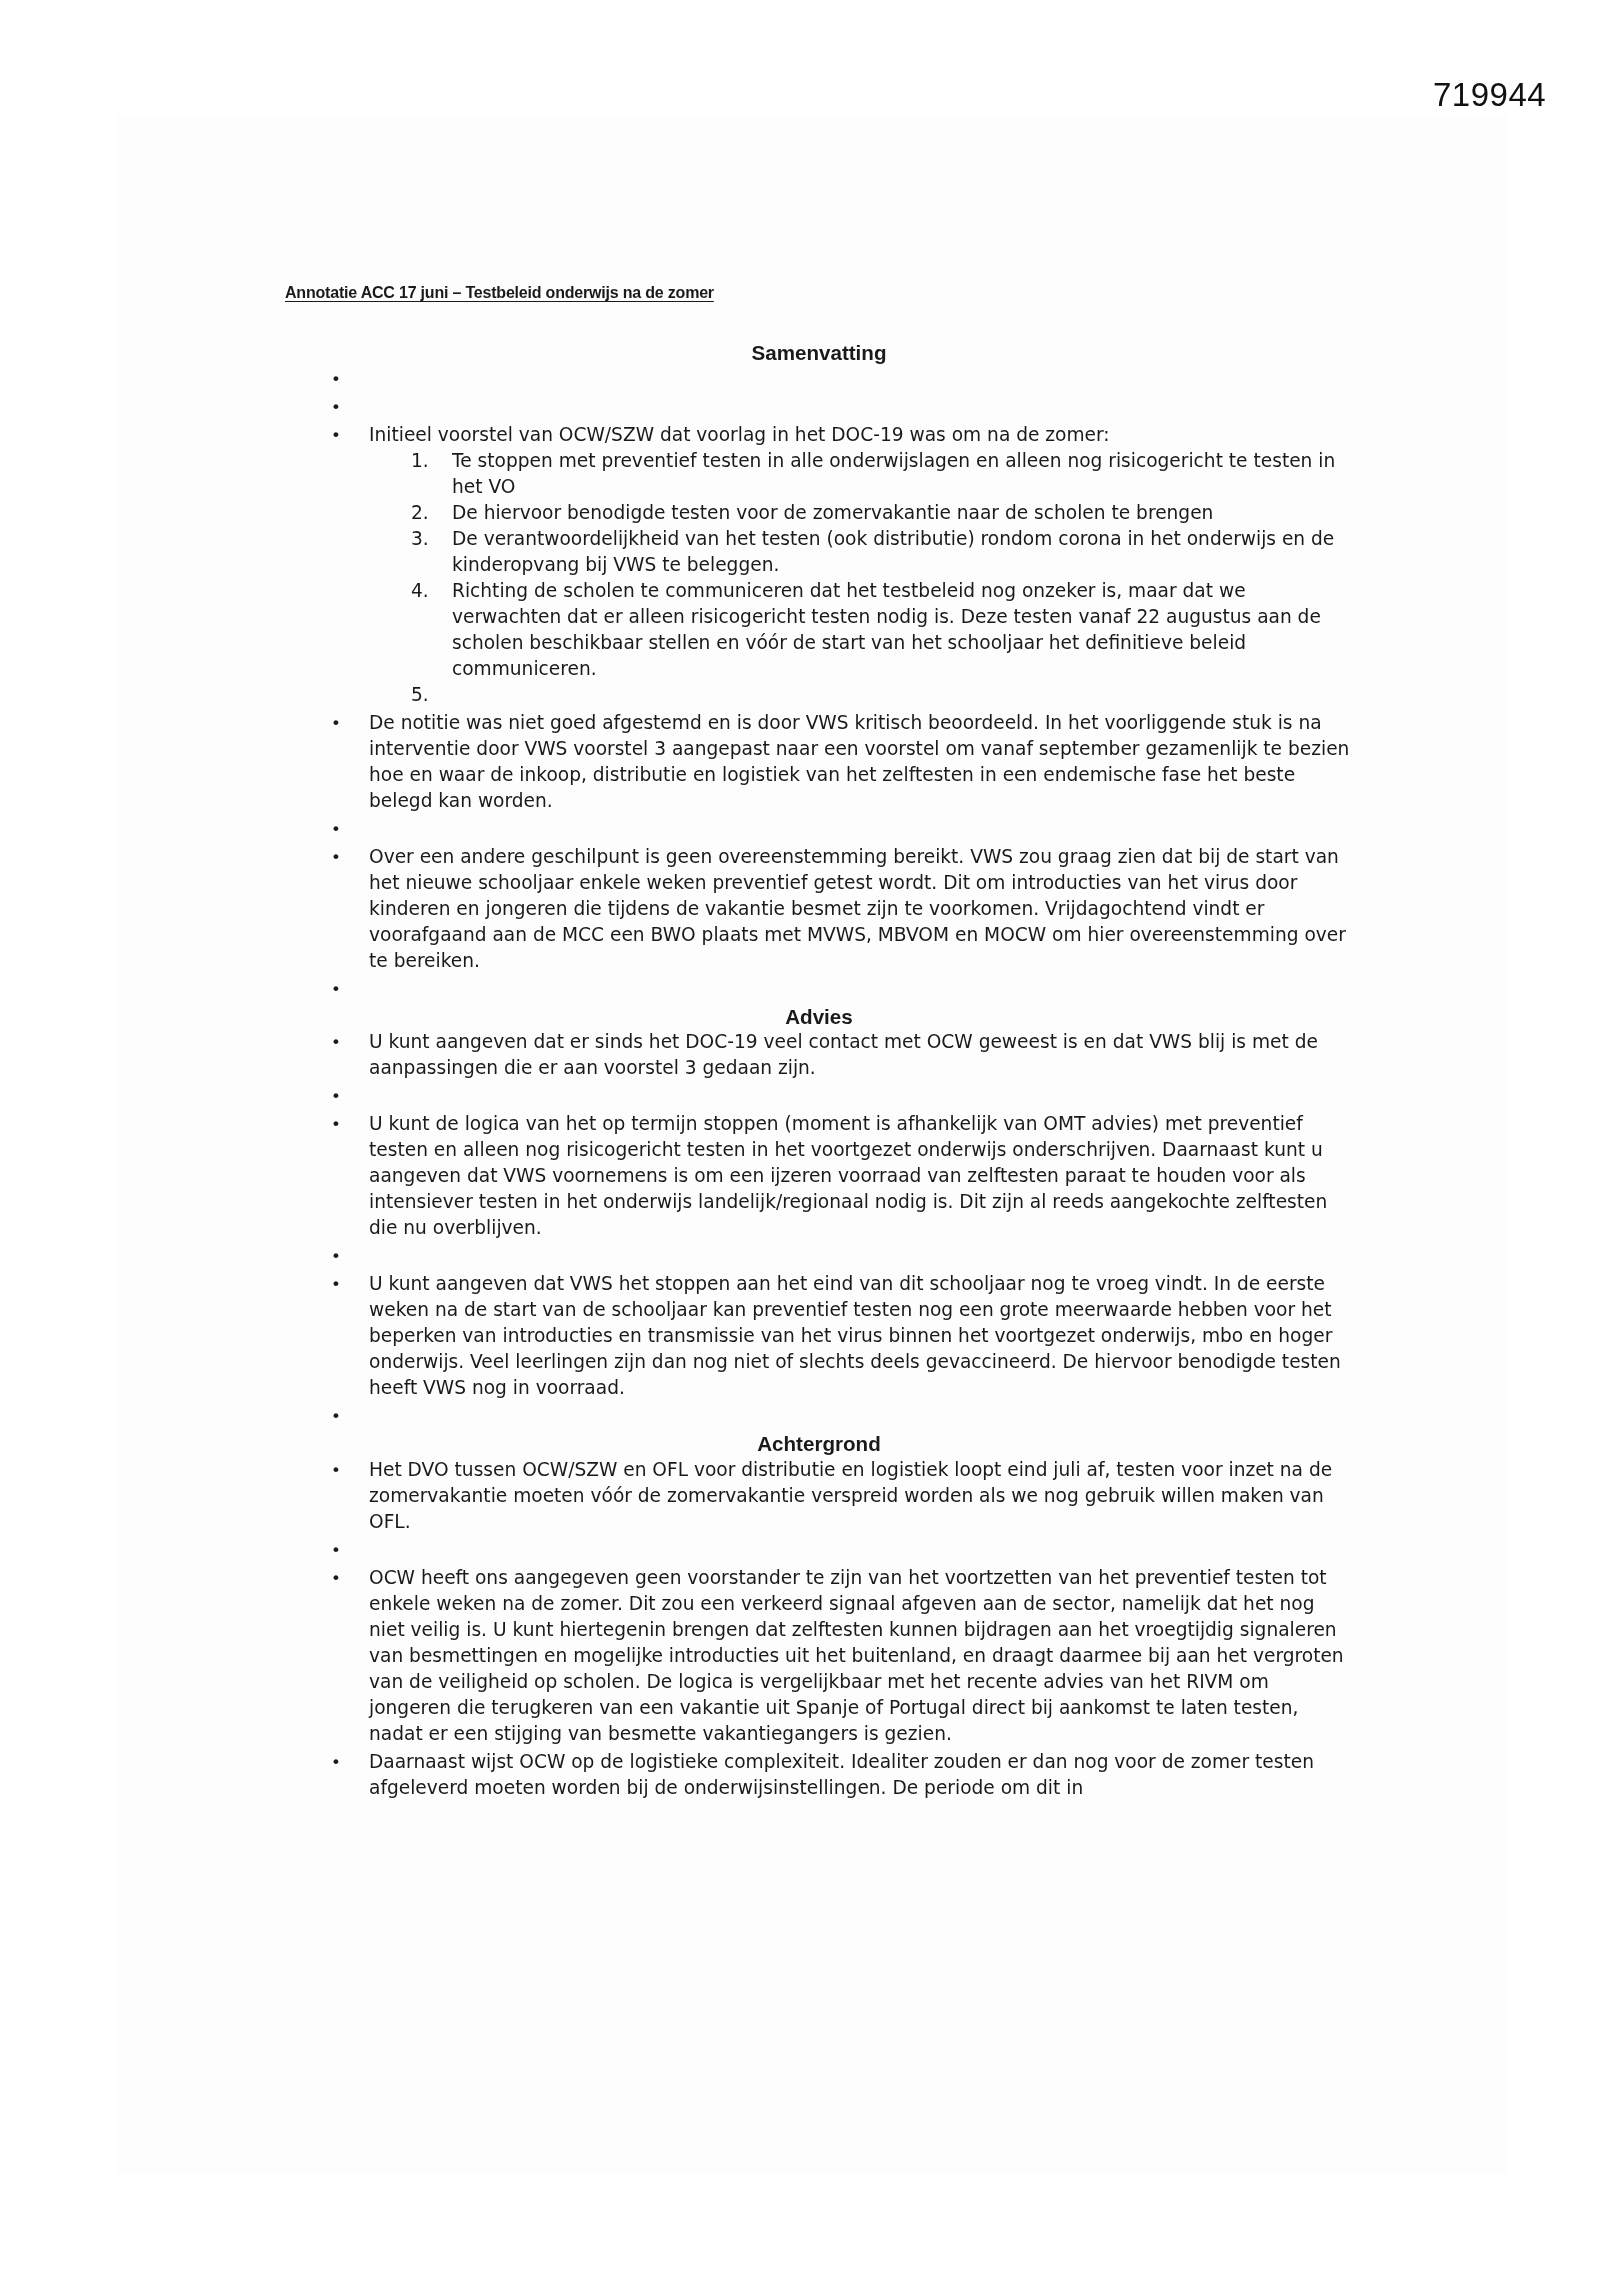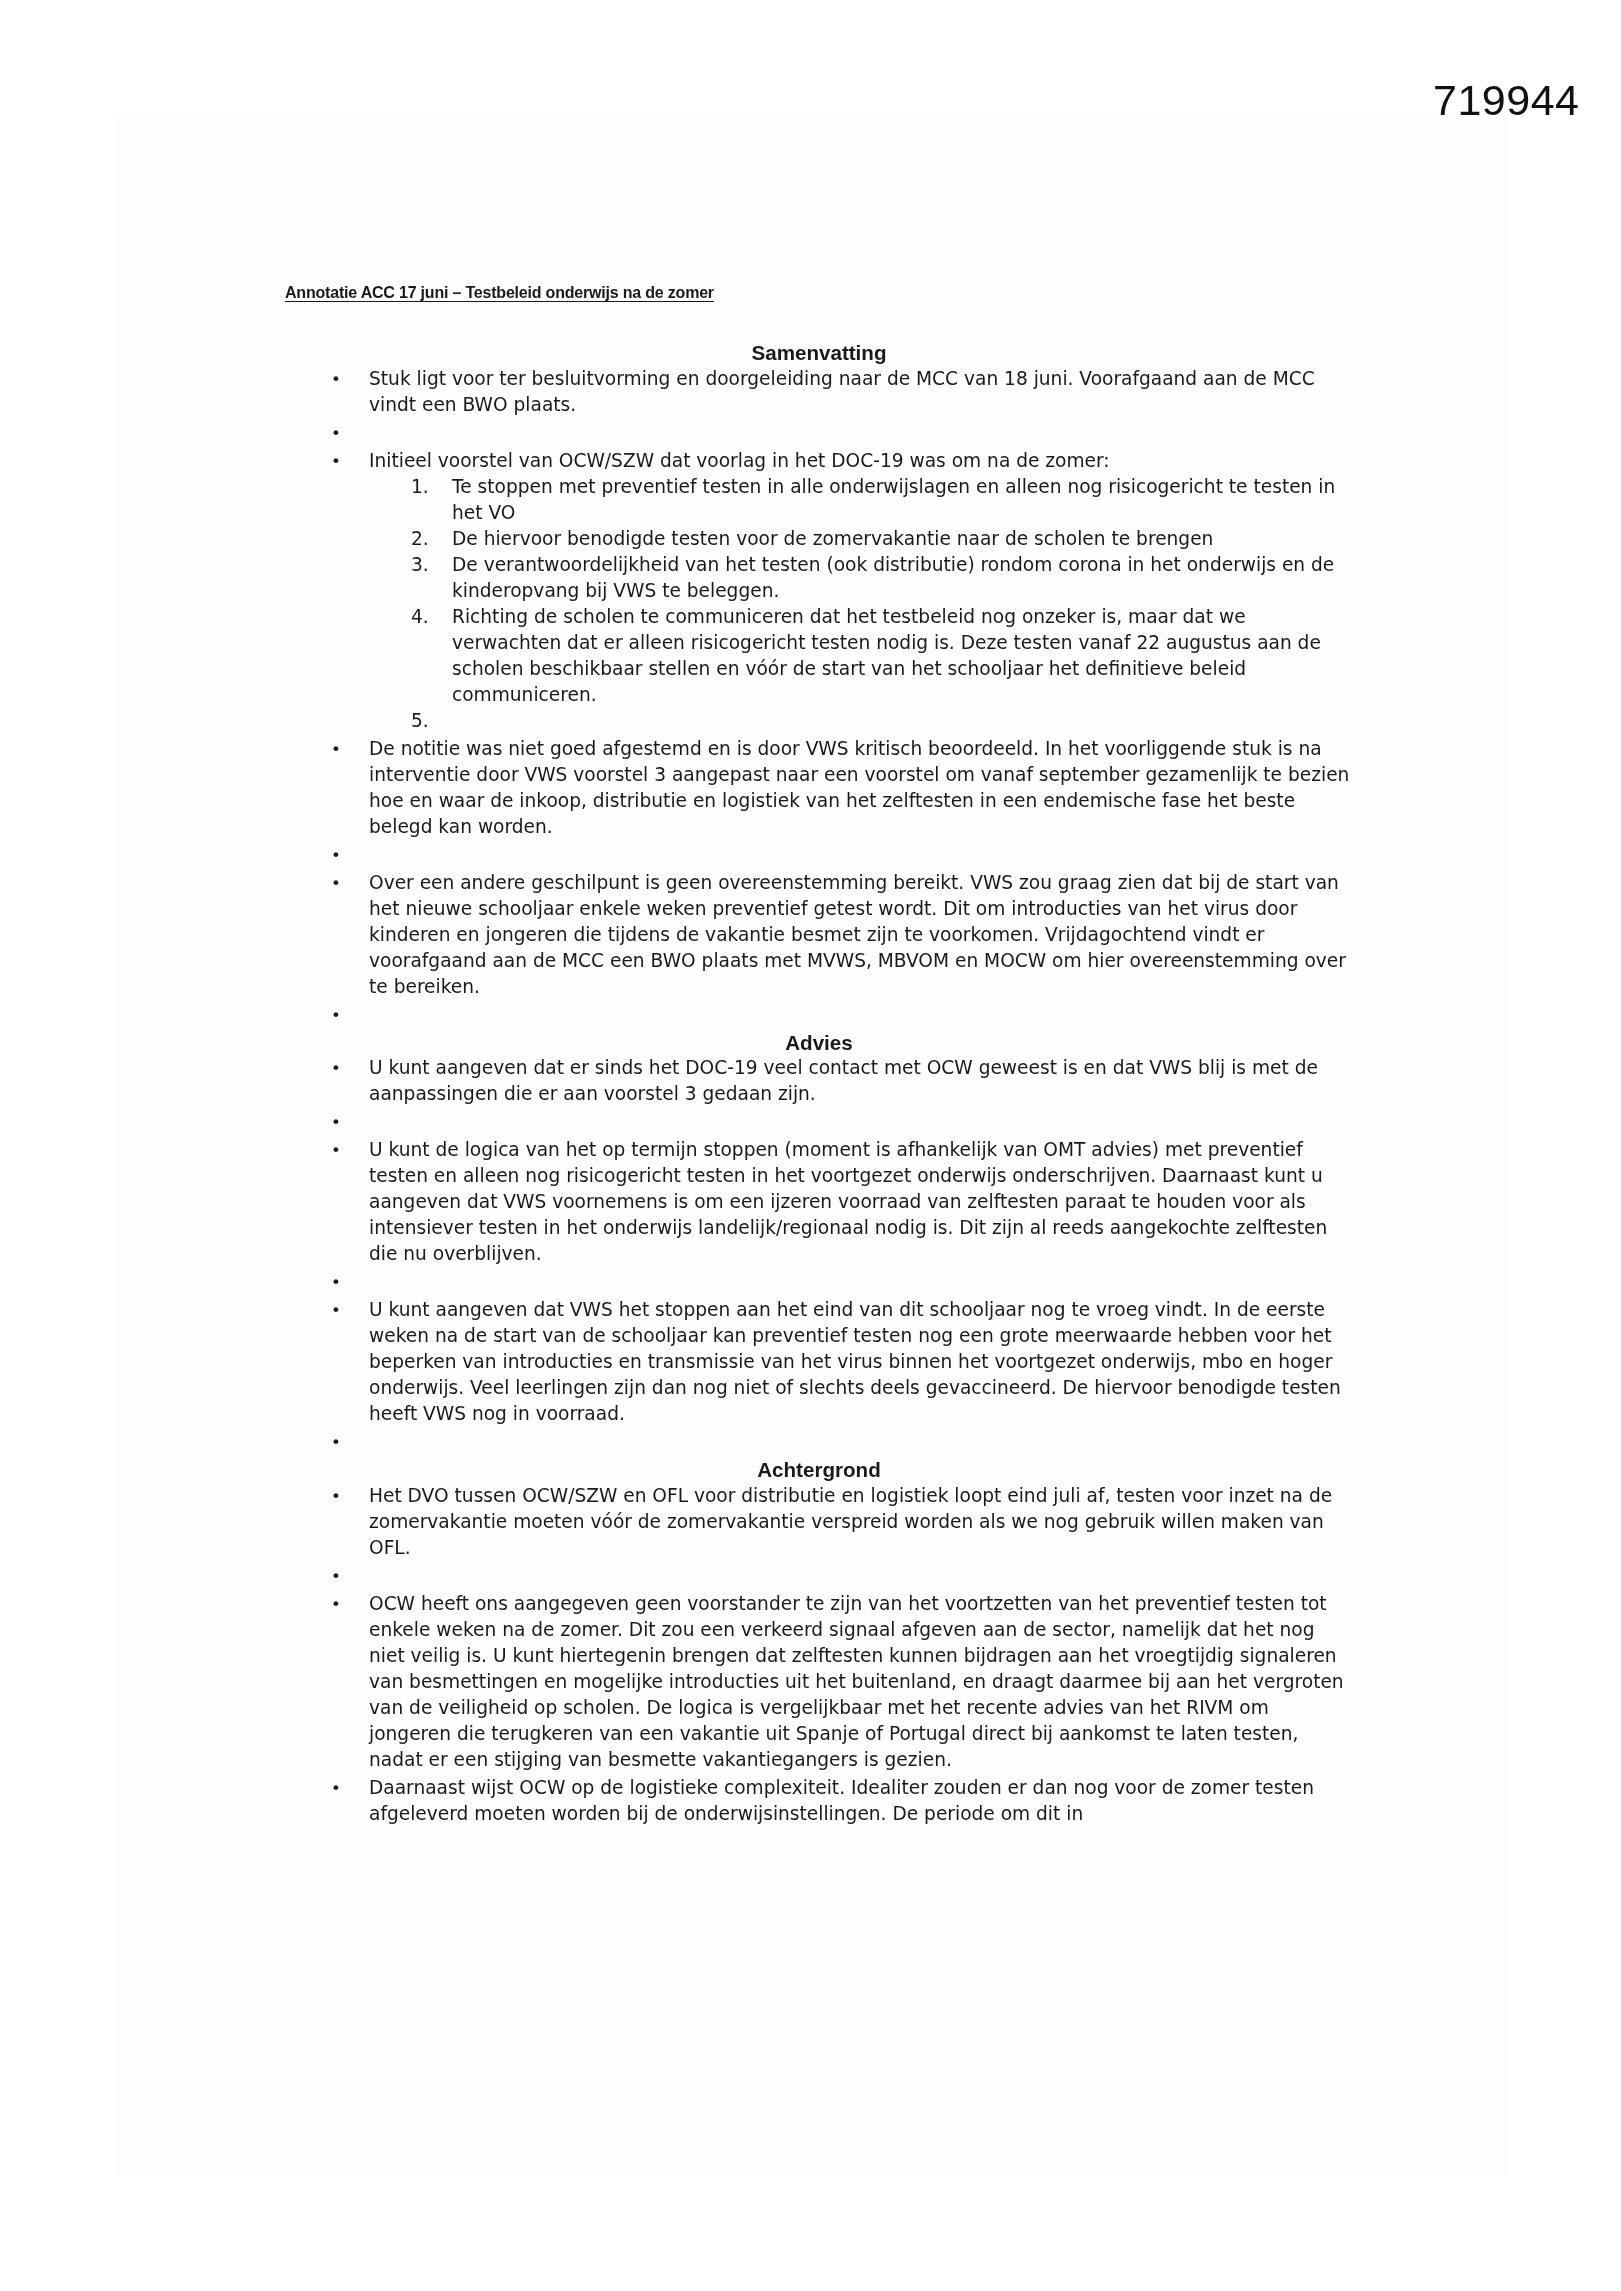--- a/index.html
+++ b/index.html
@@ -13,21 +13,21 @@
       position: relative;
       overflow: hidden;
       font-family: "DejaVu Sans", sans-serif;
       color: #1a1a1a;
     }
     .doc-number {
       position: absolute;
       top: 76px;
       left: 1433px;
       font-family: "Liberation Sans", sans-serif;
-      font-size: 43px;
+      font-size: 33px;
       color: #111;
       letter-spacing: 0.5px;
     }
     .page-sheet {
       position: absolute;
       top: 116px;
       left: 116px;
       width: 1392px;
       height: 2058px;
       background: #fdfdfd;
@@ -105,21 +105,20 @@
 <div class="page-sheet"></div>
 
 <div class="content">
   <div class="title">Annotatie ACC 17 juni – Testbeleid onderwijs na de zomer</div>
 
   <section>
     <div class="section-heading">Samenvatting</div>
     <ul class="bullets">
       <li>
         <span class="bullet-dot">•</span>
-        <span>Stuk ligt voor ter besluitvorming en doorgeleiding naar de MCC van 18 juni. Voorafgaand aan de MCC vindt een BWO plaats.</span>
       </li>
       <li class="spacer">
         <span class="bullet-dot">•</span>
         <span></span>
       </li>
       <li>
         <span class="bullet-dot">•</span>
         <span>Initieel voorstel van OCW/SZW dat voorlag in het DOC-19 was om na de zomer:</span>
         <ol class="numbered">
           <li>

